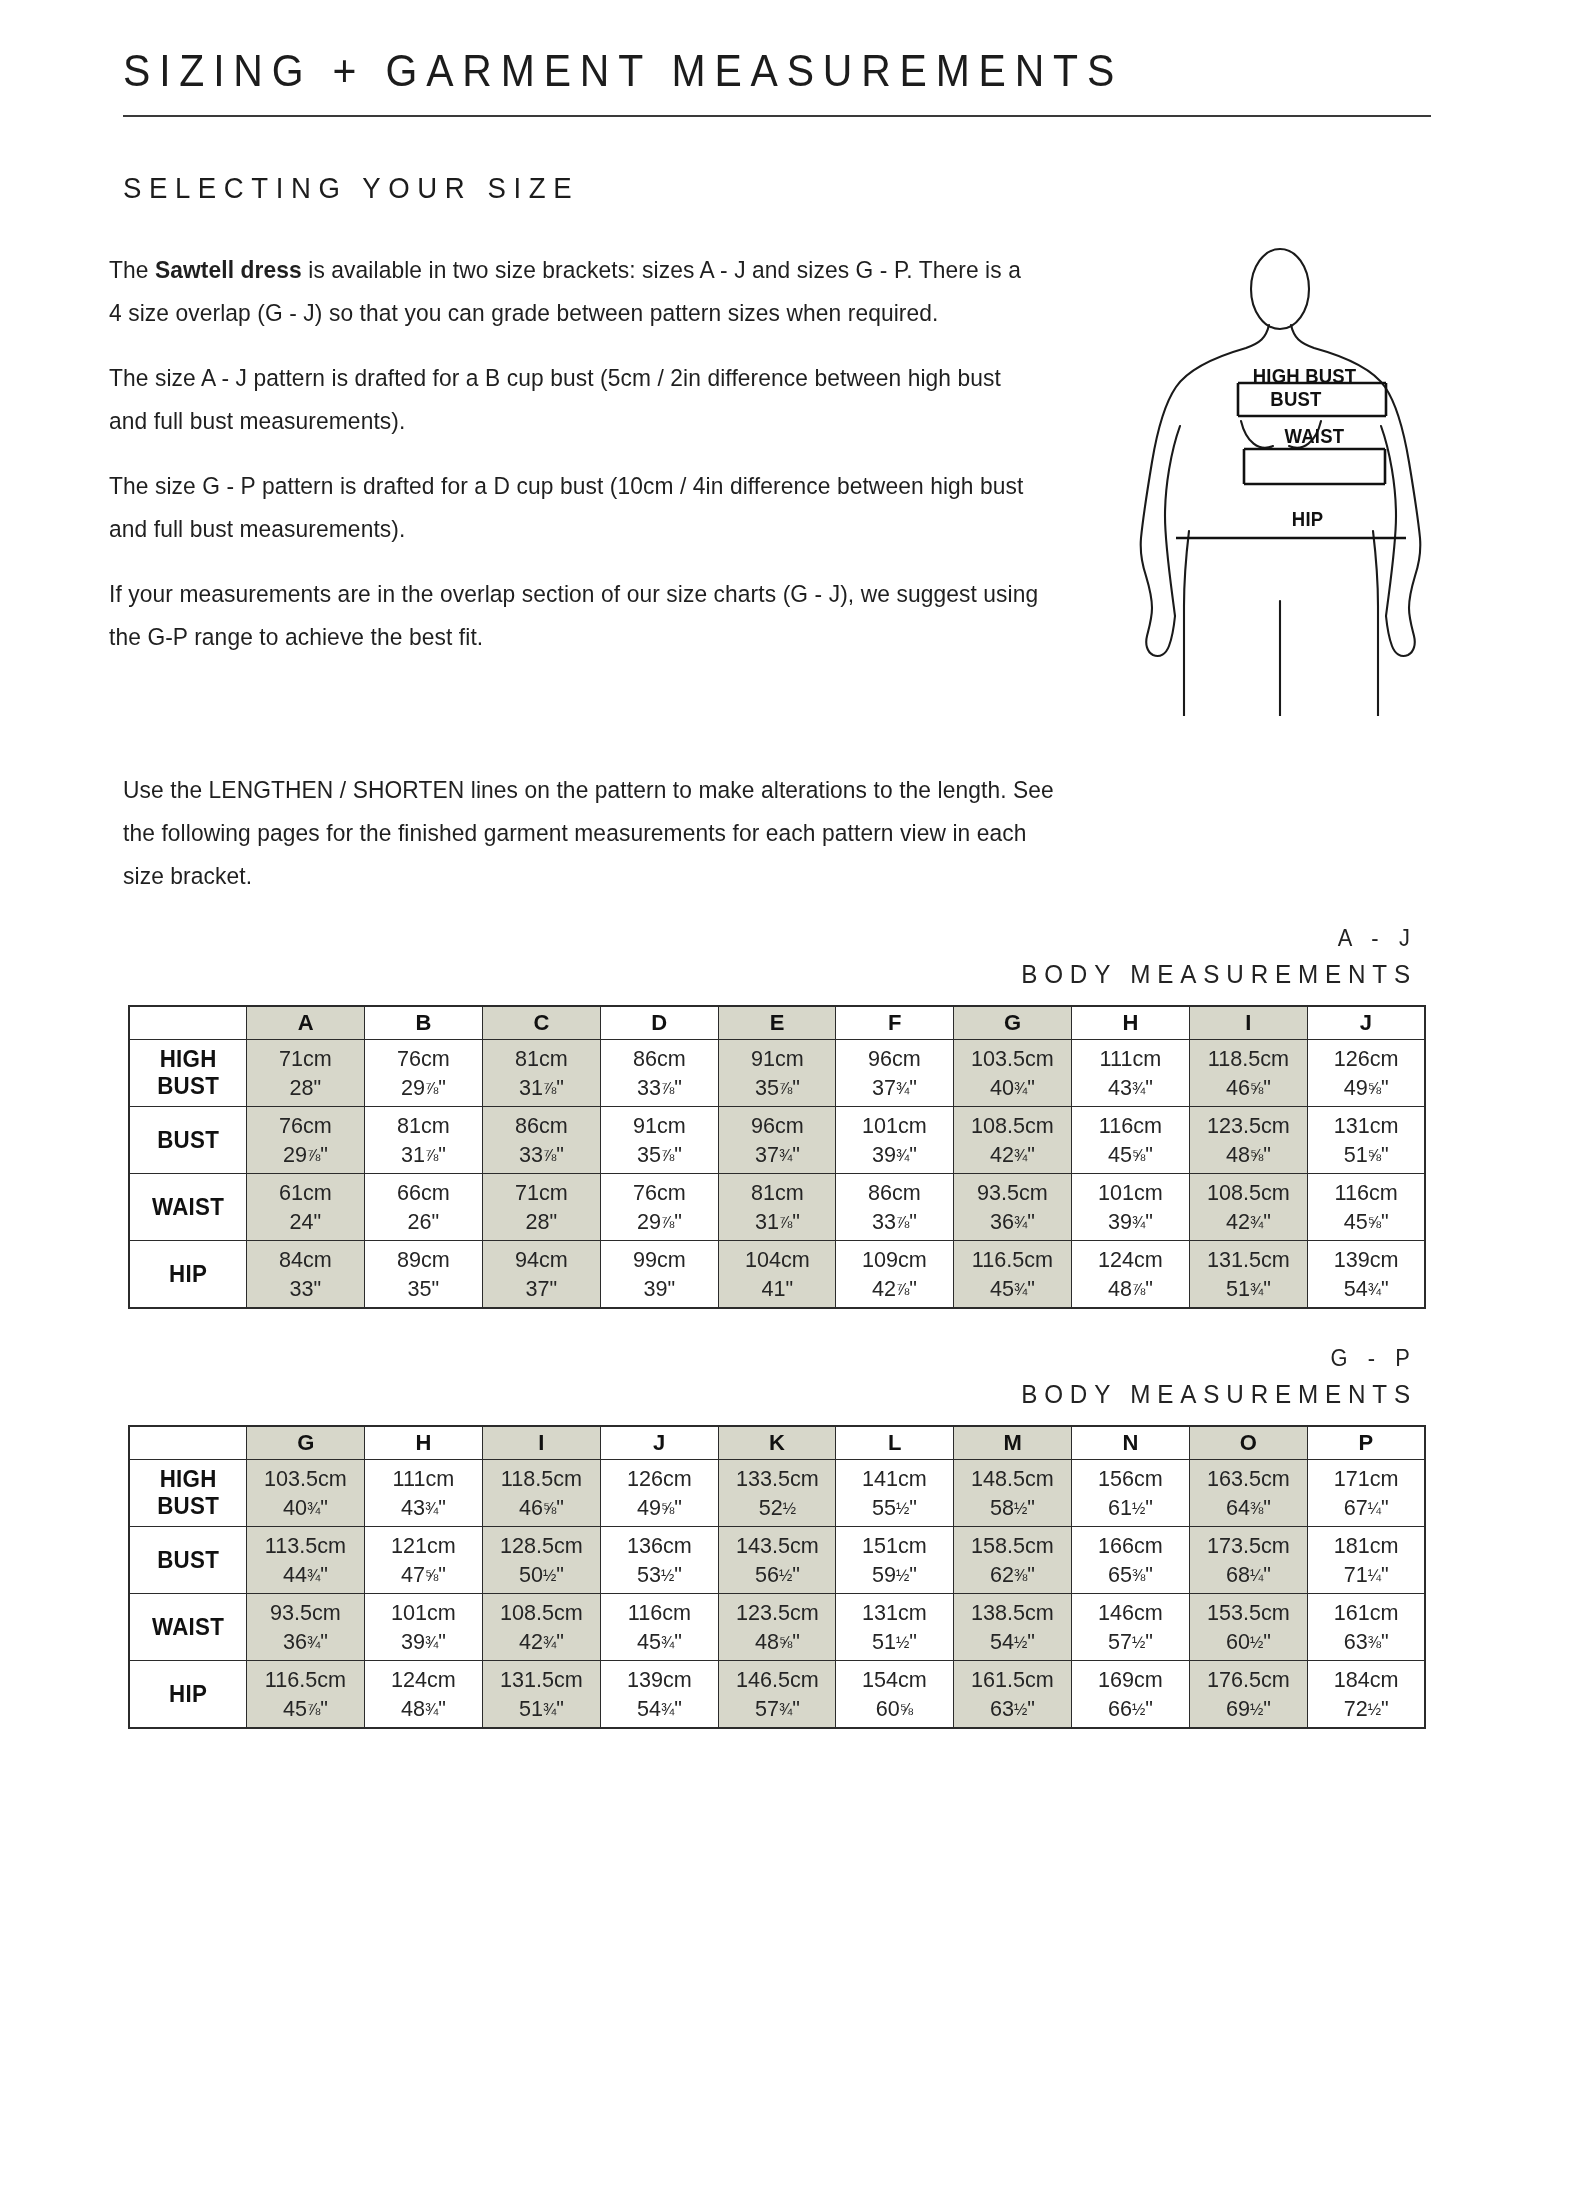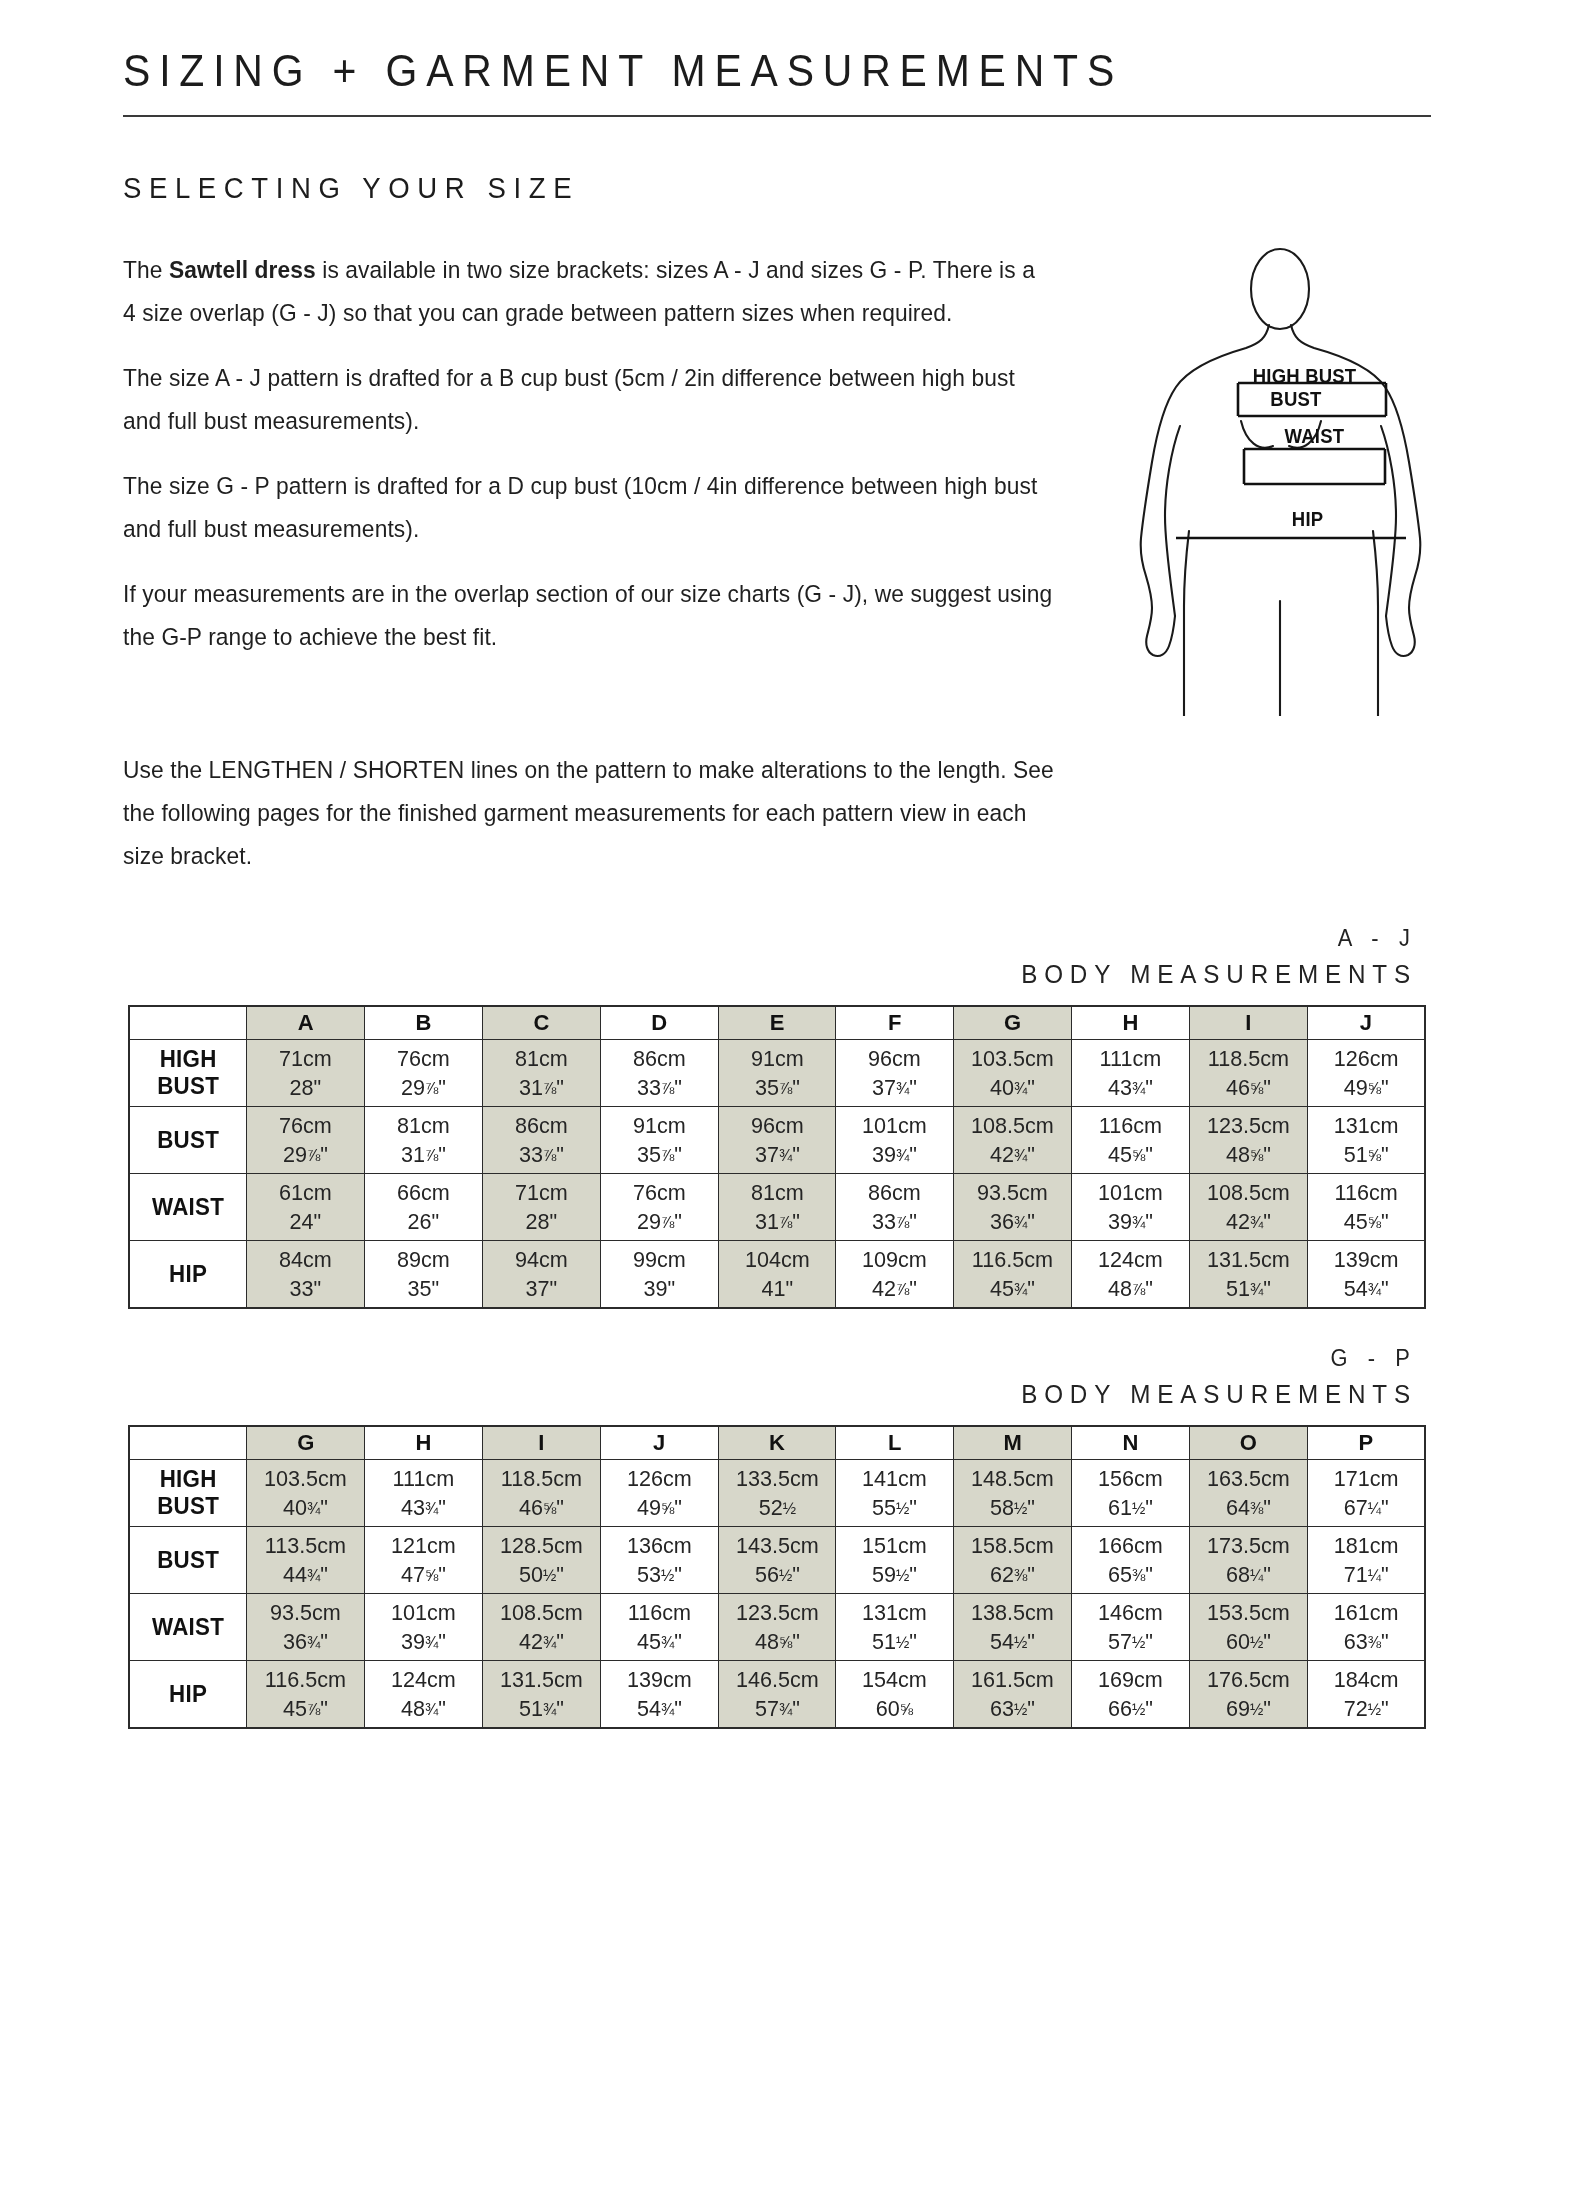--- a/index.html
+++ b/index.html
@@ -57,39 +57,39 @@
     letter-spacing: 8px;
     color: #1c1c1c;
     transform: scaleX(0.95);
     transform-origin: left center;
     white-space: nowrap;
   }
 
   
   .intro {
     position: absolute;
-    left: 123px;
+    left: 109px;
     top: 248px;
     width: 1000px;
   }
   .para {
     font-size: 24.5px;
     line-height: 43px;
     color: #1f1f1f;
     margin: 0 0 22px 0;
     transform: scaleX(0.93);
     transform-origin: left top;
     letter-spacing: 0.1px;
   }
   .para b { font-weight: 700; }
 
   .intro2 {
     position: absolute;
     left: 123px;
-    top: 748px;
+    top: 768px;
     width: 1010px;
   }
 
   
   .figure {
     position: absolute;
     left: 1128px;
     top: 246px;
     width: 300px;
     height: 470px;

